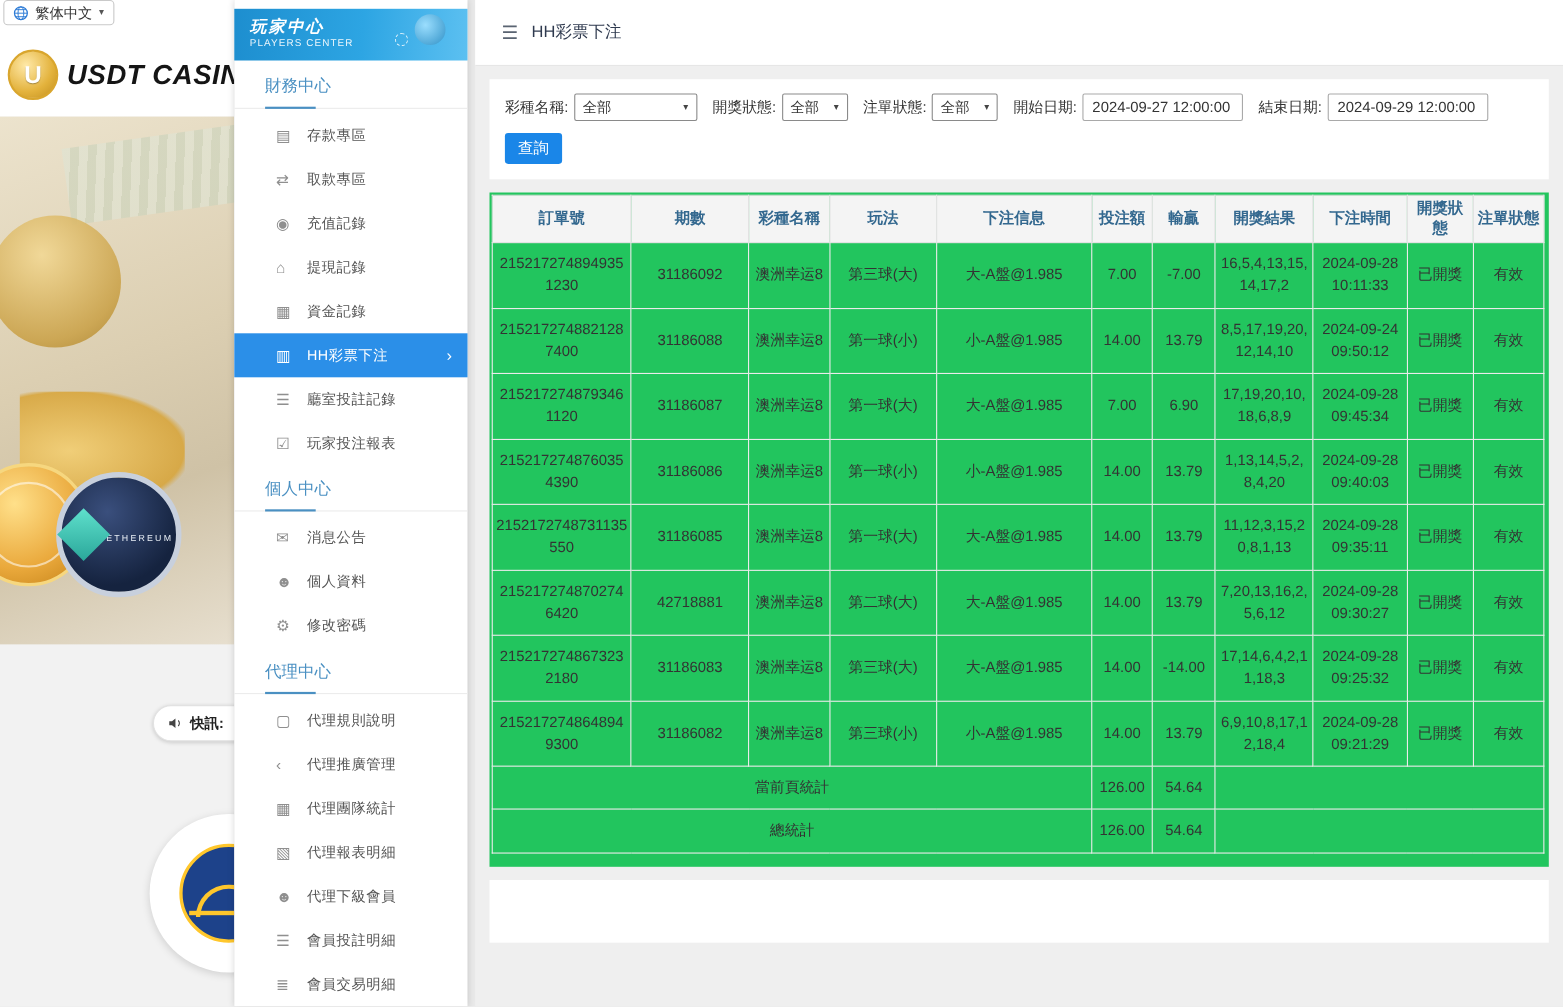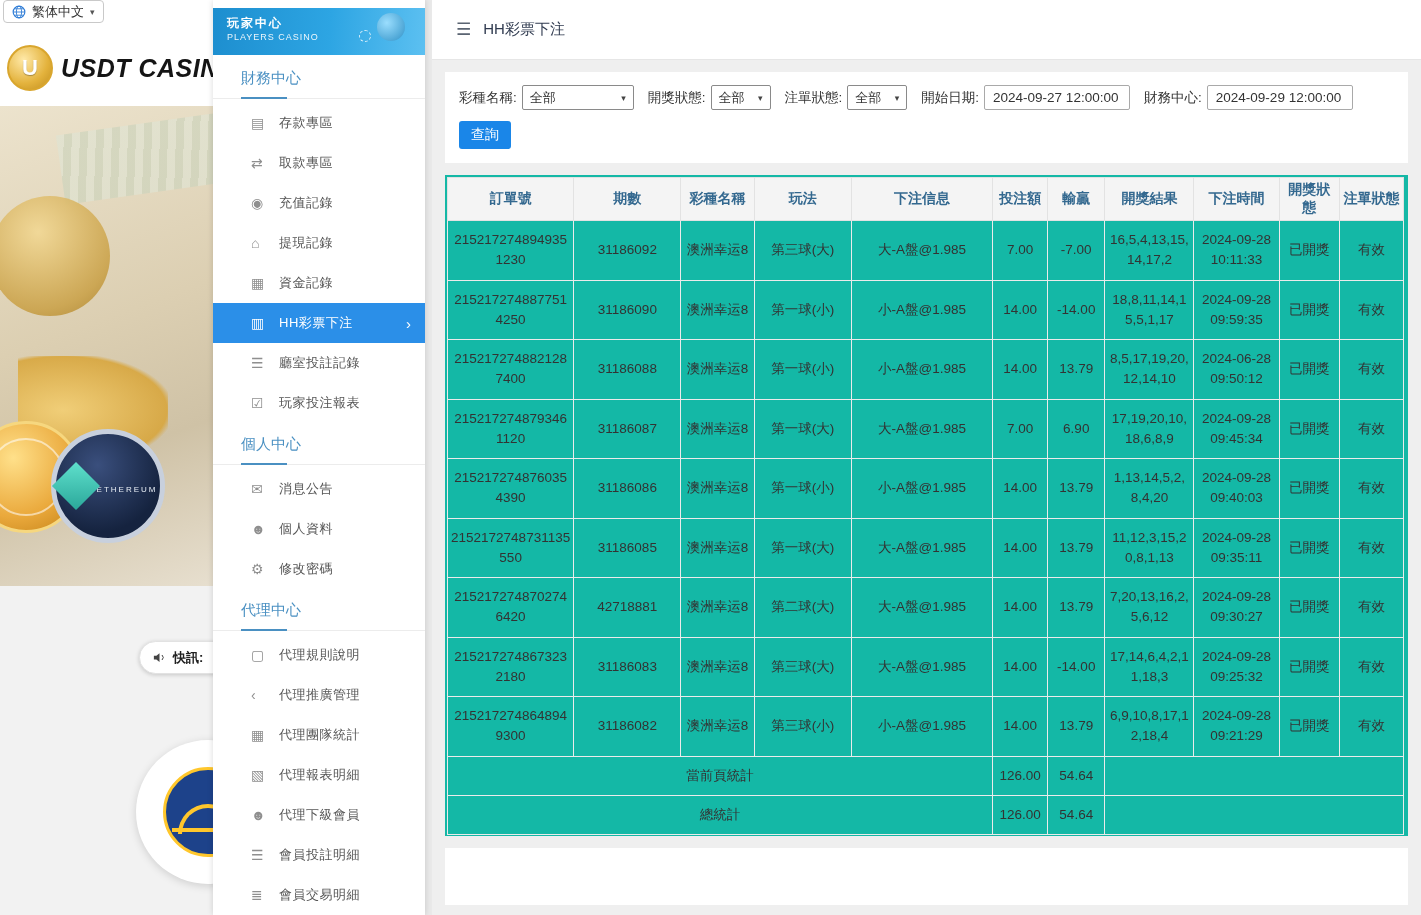--- a/index.html
+++ b/index.html
@@ -47,21 +47,21 @@
     background:#1d428a; border:3px solid #ffc72c; overflow:hidden; }
   .warriors .bridge { position:absolute; left:12px; top:34px; width:60px; height:30px;
     border:4px solid #ffc72c; border-bottom:none; border-radius:60px 60px 0 0; }
   .warriors .deck { position:absolute; left:6px; top:58px; width:72px; height:4px; background:#ffc72c; }
 
   
   .sidebar { position:absolute; left:213px; top:0; width:212px; height:915px; background:#fff; z-index:4;
     box-shadow:0 0 6px rgba(0,0,0,.15); }
   .pc-header { margin-top:8px; height:47px; padding:7px 0 0 14px; position:relative; overflow:hidden; color:#fff;
     background:linear-gradient(95deg,#1d8ecf 0%,#2da5e3 55%,#5cc0f1 100%); }
-  .pc-title { font-size:12px; font-weight:bold; letter-spacing:2px; }
+  .pc-title { font-size:15px; font-weight:bold; letter-spacing:2px;font-style:italic; }
   .pc-sub { font-size:9px; opacity:.9; letter-spacing:1px; }
   .orb1 { position:absolute; right:20px; top:5px; width:28px; height:28px; border-radius:50%;
     background:radial-gradient(circle at 35% 35%,#9fe0ff,#2e8fc5); opacity:.95; }
   .orb2 { position:absolute; right:54px; top:22px; width:12px; height:12px; border-radius:50%;
     border:1px dashed rgba(255,255,255,.8); }
   .menu { padding-top:2px; }
   .sec-title { position:relative; padding:12px 0 10px 28px; color:#4a90c2; font-size:15px;
     border-bottom:1px solid #ececec; margin-bottom:4px; }
   .sec-title::after { content:""; position:absolute; left:28px; bottom:-1px; width:46px; height:2px; background:#4a90c2; }
   .menu-item { display:flex; align-items:center; height:40px; padding-left:38px; font-size:13px; color:#555; cursor:pointer; }
@@ -87,21 +87,21 @@
   .select { display:inline-flex; align-items:center; justify-content:space-between; border:1px solid #8a8a8a;
     border-radius:2px; background:#fff; height:25px; padding:0 7px; font-size:13px; cursor:pointer; }
   .select .caret { font-size:9px; color:#444; margin-left:12px; }
   .sel-lottery { width:112px; }
   .sel-small { width:60px; }
   .dateinput { border:1px solid #a9a9a9; border-radius:2px; height:25px; width:146px; padding:0 8px;
     font-size:13.5px; color:#333; font-family:inherit; background:#fff; }
   .search-btn { margin-top:11px; background:#1a86e8; color:#fff; border:none; border-radius:3px;
     height:28px; width:52px; font-size:14px; cursor:pointer; font-family:inherit; }
 
-  .table-card { background:#14b8a6; padding:2px 2px 1px 2px; }
+  .table-card { background:#22c55e; padding:2px 2px 12px 2px; }
   table.orders { border-collapse:collapse; table-layout:fixed; width:957px; font-size:13.5px; color:#333; }
   table.orders th { background:#f4f4f4; color:#33688f; font-weight:bold; font-size:14px; height:43px;
     border:1px solid #e2e2e2; padding:0 2px; }
   table.orders td { border:1px solid #ebebeb; text-align:center; padding:9px 3px; line-height:1.5;
     word-break:break-all; }
   tr.summary td { padding:9px 3px; }
 
   .pag-card { background:#fff; height:57px; display:flex; align-items:center; justify-content:space-between;
     padding:0 15px; font-size:13.5px; color:#555; }
 </style>
@@ -149,21 +149,21 @@
     <ellipse cx="12" cy="12" rx="4.5" ry="10" fill="none" stroke="#2e7cd6" stroke-width="1.5"></ellipse>
     <path d="M2 12h20M4 6.5h16M4 17.5h16" stroke="#2e7cd6" stroke-width="1.5" fill="none"></path>
   </svg>
   <span>繁体中文</span>
   <span class="lang-caret">▾</span>
 </div>
 
 <div class="sidebar">
   <div class="pc-header">
     <div class="pc-title">玩家中心</div>
-    <div class="pc-sub">PLAYERS CASINO</div>
+    <div class="pc-sub">PLAYERS CENTER</div>
     <div class="orb1"></div>
     <div class="orb2"></div>
   </div>
   <div class="menu">
       <div class="sec-title">財務中心</div>
       <div class="menu-item">
         <span class="mi-icon">▤</span>
         <span class="mi-label">存款專區</span>
       </div>
       <div class="menu-item">
@@ -260,21 +260,21 @@
           <span>全部</span>
           <span class="caret">▾</span>
         </div>
         <span class="flabel fgap">注單狀態:</span>
         <div class="select sel-small">
           <span>全部</span>
           <span class="caret">▾</span>
         </div>
         <span class="flabel fgap">開始日期:</span>
         <input class="dateinput" readonly="" value="2024-09-27 12:00:00" style="">
-        <span class="flabel fgap">財務中心:</span>
+        <span class="flabel fgap">結束日期:</span>
         <input class="dateinput" readonly="" value="2024-09-29 12:00:00" style="">
       </div>
       <button class="search-btn">查詢</button>
     </div>
 
     <div class="table-card">
       <table class="orders">
         <colgroup>
           <col style="width:126px">
             <col style="width:107px">
@@ -311,42 +311,29 @@
               <td>第三球(大)</td>
               <td>大-A盤@1.985</td>
               <td>7.00</td>
               <td>-7.00</td>
               <td>16,5,4,13,15,14,17,2</td>
               <td>2024-09-28 10:11:33</td>
               <td>已開獎</td>
               <td>有效</td>
             </tr>
             <tr>
-              <td>2152172748877514250</td>
-              <td>31186090</td>
+              <td>2152172748821287400</td>
+              <td>31186088</td>
               <td>澳洲幸运8</td>
               <td>第一球(小)</td>
               <td>小-A盤@1.985</td>
               <td>14.00</td>
-              <td>-14.00</td>
-              <td>18,8,11,14,15,5,1,17</td>
-              <td>2024-09-28 09:59:35</td>
-              <td>已開獎</td>
-              <td>有效</td>
-            </tr>
-            <tr>
-              <td>2152172748821287400</td>
-              <td>31186088</td>
-              <td>澳洲幸运8</td>
-              <td>第一球(小)</td>
-              <td>小-A盤@1.985</td>
-              <td>14.00</td>
               <td>13.79</td>
               <td>8,5,17,19,20,12,14,10</td>
-              <td>2024-06-28 09:50:12</td>
+              <td>2024-09-24 09:50:12</td>
               <td>已開獎</td>
               <td>有效</td>
             </tr>
             <tr>
               <td>2152172748793461120</td>
               <td>31186087</td>
               <td>澳洲幸运8</td>
               <td>第一球(大)</td>
               <td>大-A盤@1.985</td>
               <td>7.00</td>

